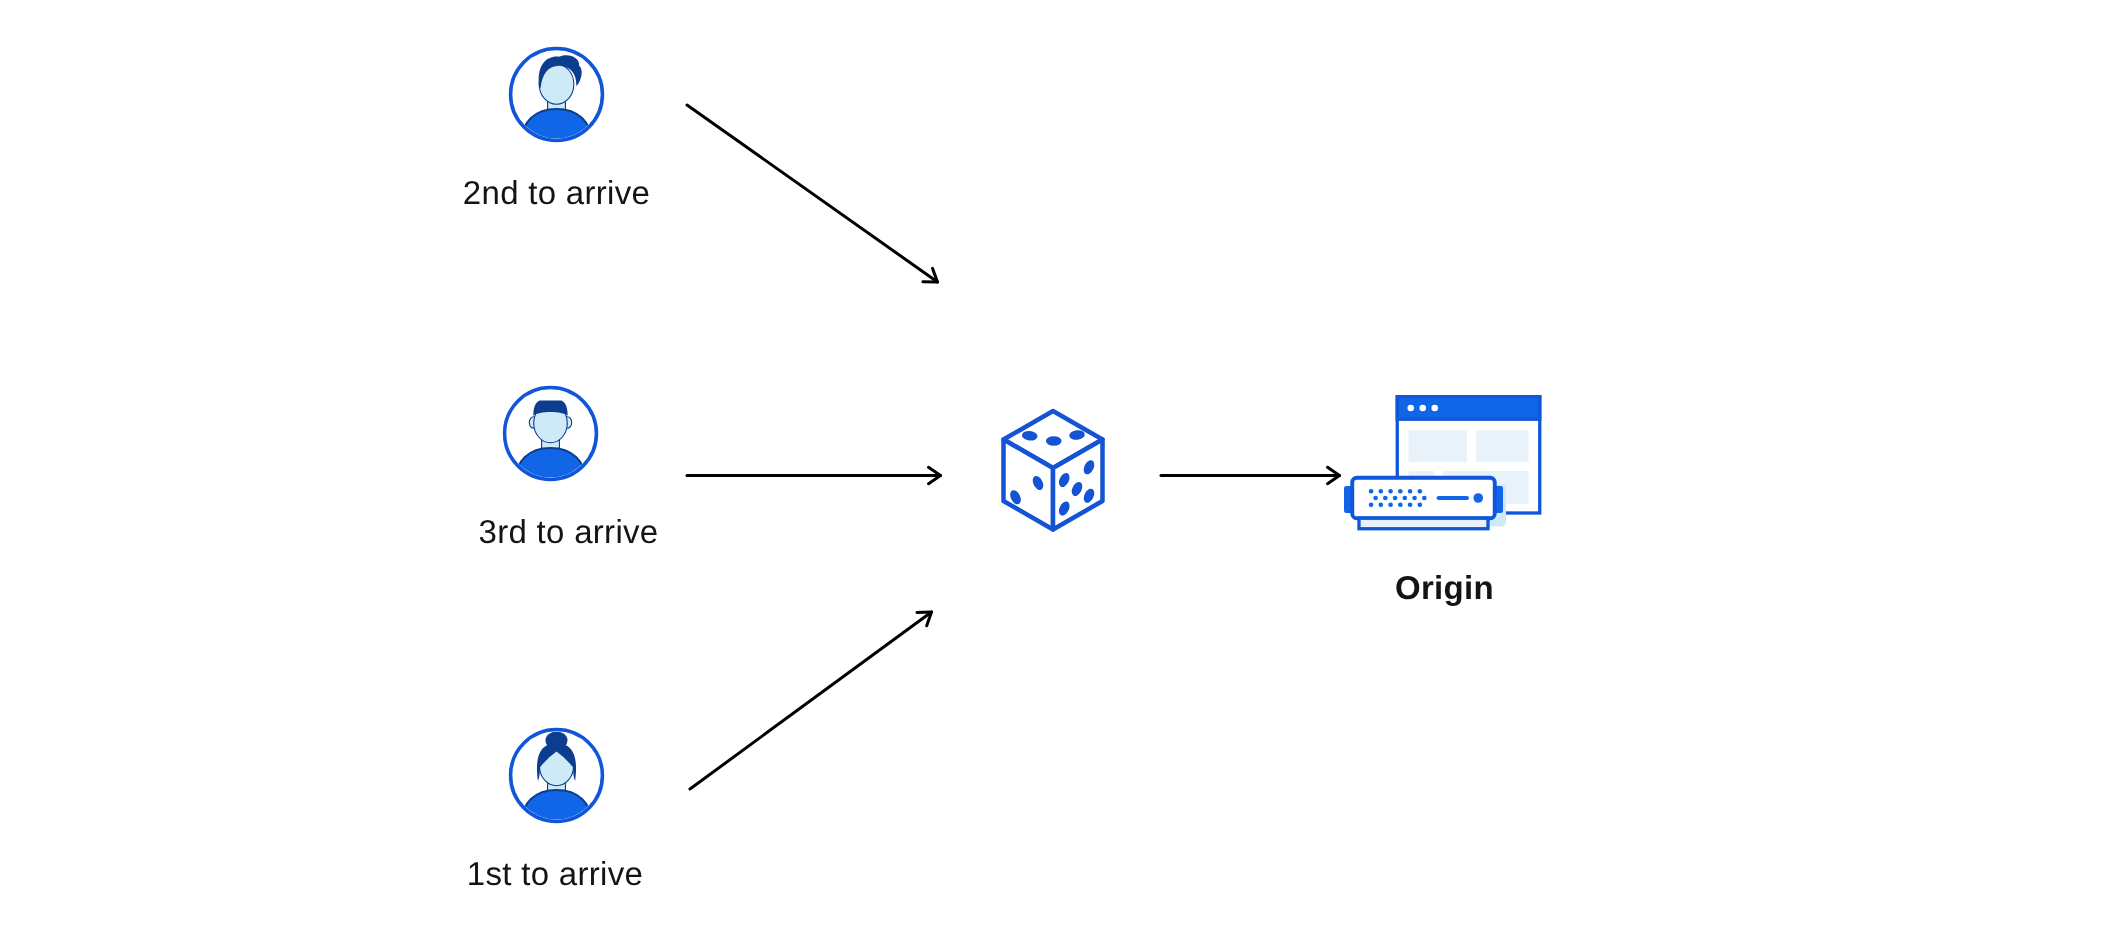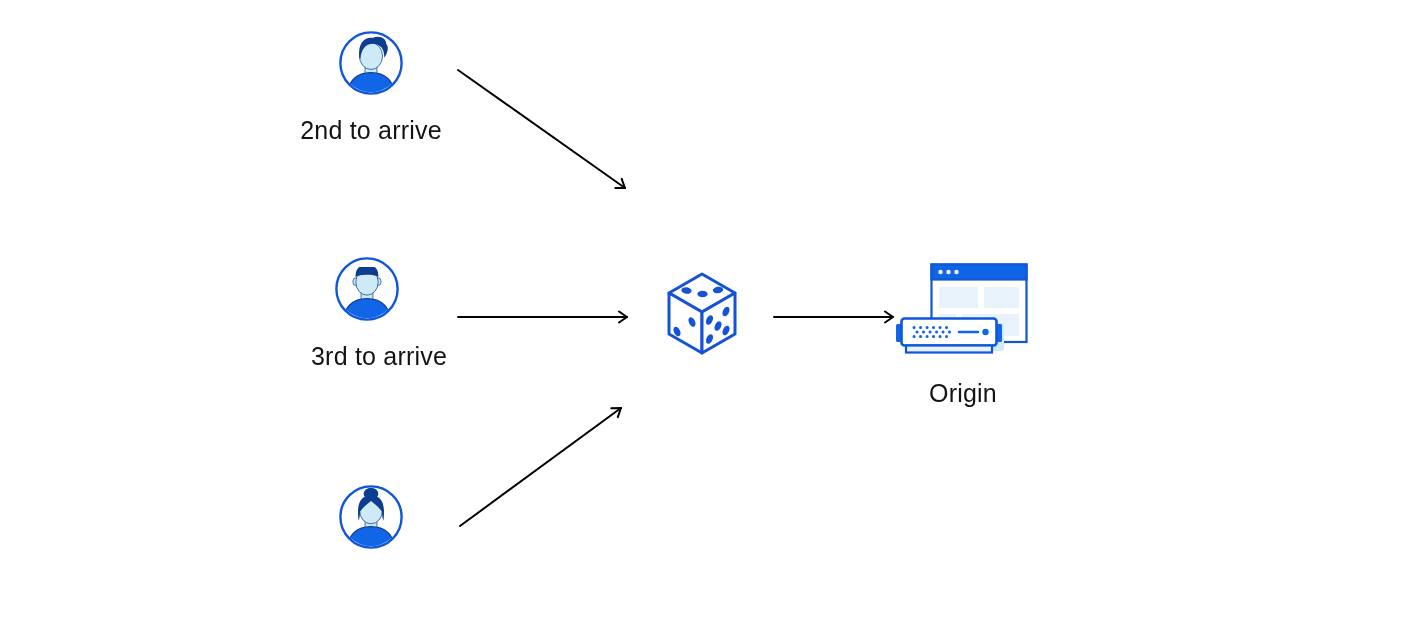--- a/index.html
+++ b/index.html
@@ -3,21 +3,21 @@
 <meta charset="utf-8">
 <style>
   html,body{margin:0;padding:0;background:#ffffff;}
   .canvas{
     position:relative;width:1405px;height:633px;background:#ffffff;
     font-family:"Liberation Sans","DejaVu Sans",sans-serif;overflow:hidden;
   }
   .abs{position:absolute;}
   .node-label{
     position:absolute;width:160px;text-align:center;
-    font-size:25px;color:#141414;letter-spacing:0.2px;
+    font-size:22px;color:#141414;letter-spacing:0.2px;
   }
   svg{display:block;}
 </style>
 </head>
 <body>
 
 <div class="canvas">
 
   <svg class="abs" style="left:0;top:0;" width="1405" height="633" viewBox="0 0 1405 633">
     <defs>
@@ -76,20 +76,21 @@
       <g clip-path="url(#c3)">
         <ellipse cx="36" cy="10.5" rx="8" ry="6.5" fill="#0d3d8f"></ellipse>
         <rect x="29.5" y="36" width="13" height="14" fill="#cdeaf6" stroke="#0d3d8f" stroke-width="0.8"></rect>
         <path d="M10,74 C10,55 21,46.5 36,46.5 C51,46.5 62,55 62,74 Z" fill="#1166e8" stroke="#0d3d8f" stroke-width="1.4"></path>
         <ellipse cx="36" cy="29" rx="12.4" ry="14.4" fill="#cdeaf6" stroke="#0d3d8f" stroke-width="0.8"></ellipse>
         <path d="M22.5,40 C20,22 24,12.5 36,12.5 C48,12.5 52,22 49.5,40 C48.5,38 48,34 48,30
                  C44,25 40,21.5 36,18.5 C32,21.5 28,25 24,30 C24,34 23.5,38 22.5,40 Z" fill="#0d3d8f"></path>
       </g>
     </svg>
   </div>
+  <div class="node-label" style="left:290px;top:570px;">1st to arrive</div>
 
   <div class="abs" style="left:662px;top:269px;">
     <svg width="80" height="88" viewBox="0 0 80 88">
       <g stroke="#1453d4" stroke-width="3" stroke-linejoin="round" fill="#ffffff">
         <polygon points="40,5 73,24 40,43 7,24"></polygon>
         <polygon points="7,24 40,43 40,84 7,65"></polygon>
         <polygon points="73,24 40,43 40,84 73,65"></polygon>
       </g>
       <g fill="#1453d4">
 
@@ -137,15 +138,15 @@
           <line x1="21" y1="71.5" x2="56" y2="71.5" stroke-dasharray="0.1 6.4"></line>
           <line x1="24" y1="76" x2="59" y2="76" stroke-dasharray="0.1 6.4"></line>
           <line x1="21" y1="80.5" x2="56" y2="80.5" stroke-dasharray="0.1 6.4"></line>
         </g>
         <line x1="66" y1="76" x2="85" y2="76" stroke="#1166e8" stroke-width="2.6" stroke-linecap="round"></line>
         <circle cx="92.5" cy="76" r="3.2" fill="#1166e8"></circle>
         <rect x="13" y="89.5" width="86" height="7" fill="#e7f2fa" stroke="#0f56d9" stroke-width="2.2"></rect>
       </g>
     </svg>
   </div>
-  <div class="node-label" style="left:883px;top:379px;">Origin</div>
+  <div class="node-label" style="left:883px;top:379px;font-weight:bold;">Origin</div>
 
 </div>
 
 </body></html>

